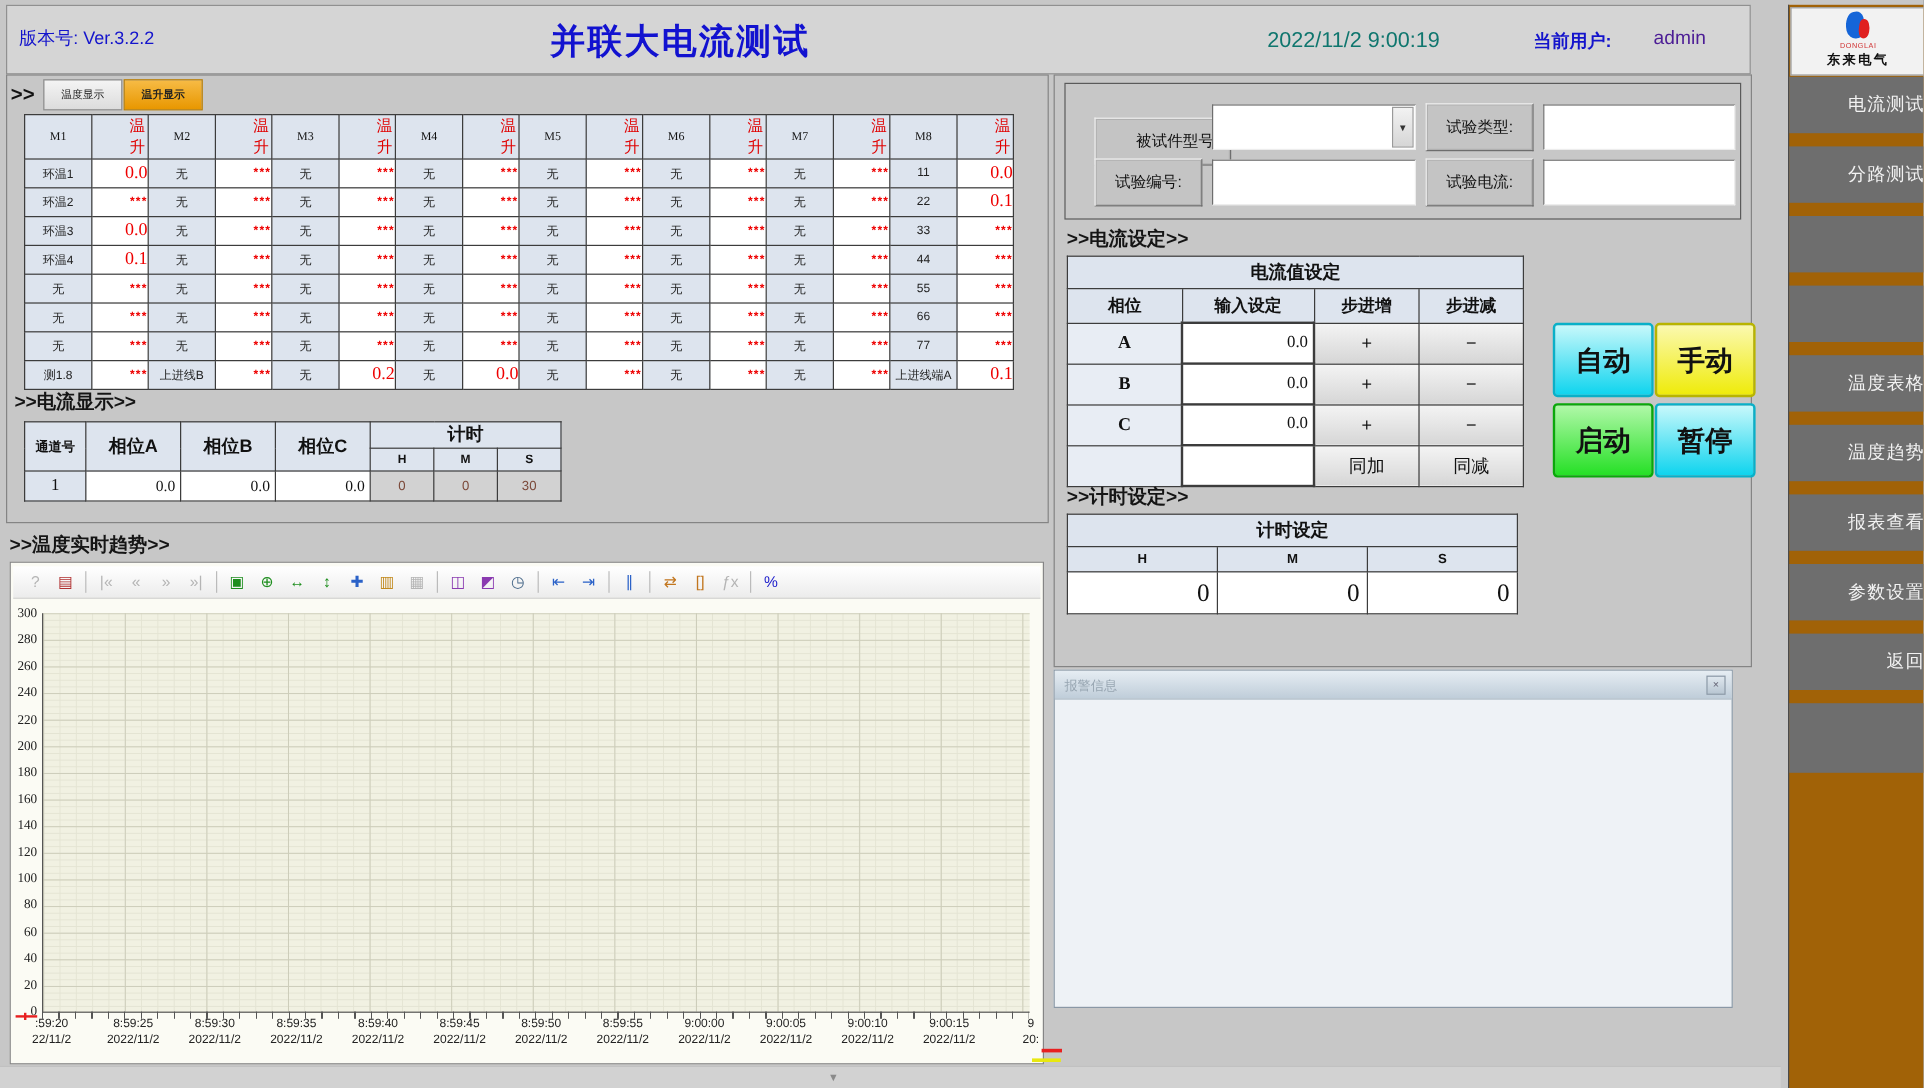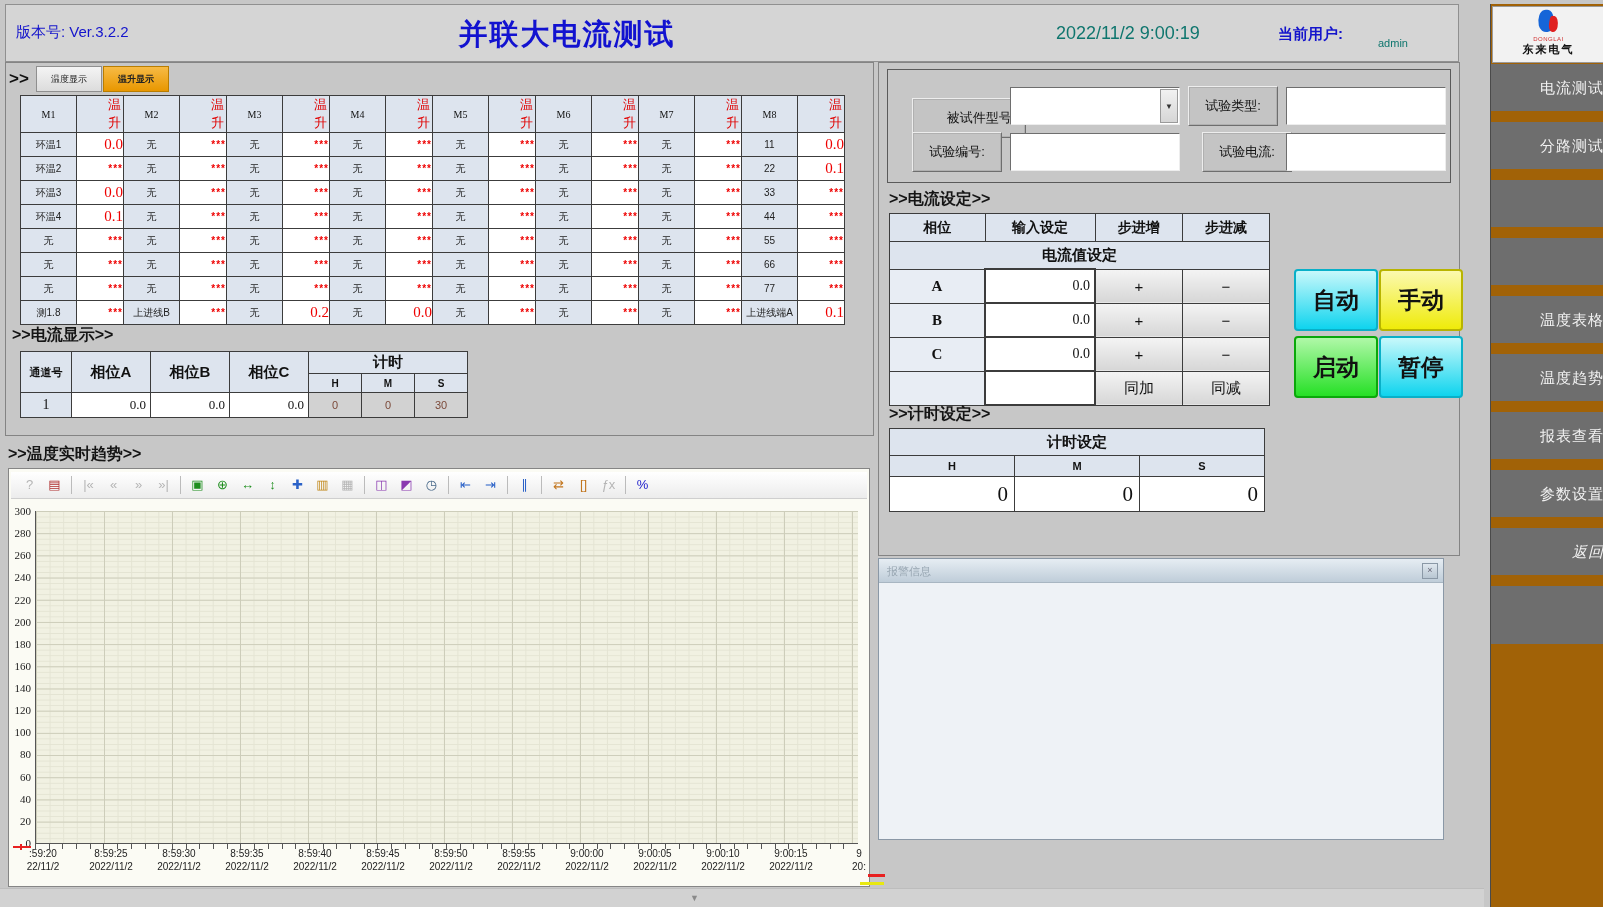--- a/index.html
+++ b/index.html
@@ -10,21 +10,21 @@
   .sec-label{position:absolute;font-weight:bold;font-size:16px;color:#151515;}
 
   
   #header{left:5px;top:4px;width:1452px;height:56px;background:#d5d5d5;
           border:1px solid #909090;}
   #version{left:10px;top:18px;color:#1414cc;font-size:15px;}
   #main-title{left:0;right:330px;top:10px;text-align:center;color:#1212d0;
               font-size:29px;font-weight:bold;letter-spacing:2px;}
   #datetime{left:1050px;top:18px;color:#0f766e;font-size:18px;}
   #user-label{left:1272px;top:20px;color:#1414cc;font-size:15px;font-weight:bold;}
-  #user-value{left:1372px;top:32px;color:#0f766e;font-size:11px;}
+  #user-value{left:1372px;top:19px;color:#4c1d95;font-size:16px;}
 
   
   #left-panel{left:5px;top:62px;width:867px;height:372px;}
   #tab-prefix{left:3px;top:6px;font-size:17px;font-weight:bold;}
   .tab{position:absolute;top:3px;height:24px;width:64px;border:1px solid #8f8f8f;
        font-size:9px;text-align:center;line-height:24px;color:#222;cursor:pointer;}
   #tab-temp{left:30px;background:linear-gradient(#f4f4f4,#dcdcdc);}
   #tab-rise{left:97px;background:linear-gradient(#f7bb45,#e89700);border-color:#b97d00;font-weight:bold;}
 
   #temp-rise-table{position:absolute;left:14px;top:32px;border-collapse:collapse;}
@@ -489,35 +489,35 @@
   <div id="right-panel" class="panel">
     <div id="fields-box">
       <div class="fld-label" style="left:24px;top:28px;padding-left:24px;">被试件型号:</div>
       <div class="fld-input" style="left:122px;top:17px;width:168px;">
         <div id="combo-btn">▼</div>
       </div>
       <div class="fld-label" style="left:300px;top:16px;">试验类型:</div>
       <div class="fld-input" style="left:398px;top:17px;width:158px;"></div>
       <div class="fld-label" style="left:24px;top:62px;">试验编号:</div>
       <div class="fld-input" style="left:122px;top:63px;width:168px;"></div>
-      <div class="fld-label" style="left:314px;top:62px;text-align:center;">试验电流:</div>
+      <div class="fld-label" style="left:300px;top:62px;text-align:center;">试验电流:</div>
       <div class="fld-input" style="left:398px;top:63px;width:158px;"></div>
     </div>
 
     <span id="cur-set-label" class="sec-label">&gt;&gt;电流设定&gt;&gt;</span>
     <table id="cur-set-table">
         <tbody>
+          <tr>
+            <th colspan="4">电流值设定</th>
+          </tr>
           <tr>
             <th class="sub">相位</th>
             <th class="sub">输入设定</th>
             <th class="sub">步进增</th>
             <th class="sub">步进减</th>
-          </tr>
-          <tr>
-            <th colspan="4">电流值设定</th>
           </tr>
           <tr>
             <td class="cs-phase">A</td>
             <td class="cs-input">0.0</td>
             <td class="cs-btn">+</td>
             <td class="cs-btn">−</td>
           </tr>
           <tr>
             <td class="cs-phase">B</td>
             <td class="cs-input">0.0</td>
@@ -581,17 +581,17 @@
       <span id="logo-cn">东来电气</span>
     </div>
   <div class="side-btn" style="top: 60px;">电流测试</div>
       <div class="side-btn" style="top: 118px;">分路测试</div>
       <div class="side-btn" style="top: 176px;"></div>
       <div class="side-btn" style="top: 234px;"></div>
       <div class="side-btn" style="top: 292px;">温度表格</div>
       <div class="side-btn" style="top: 350px;">温度趋势</div>
       <div class="side-btn" style="top: 408px;">报表查看</div>
       <div class="side-btn" style="top: 466px;">参数设置</div>
-      <div class="side-btn" style="top: 524px; font-style: italic;">返回</div>
+      <div class="side-btn" style="top: 524px;">返回</div>
       <div class="side-btn tall" style="top: 582px;"></div>
     </div>
 
 </div>
 
 </body></html>

